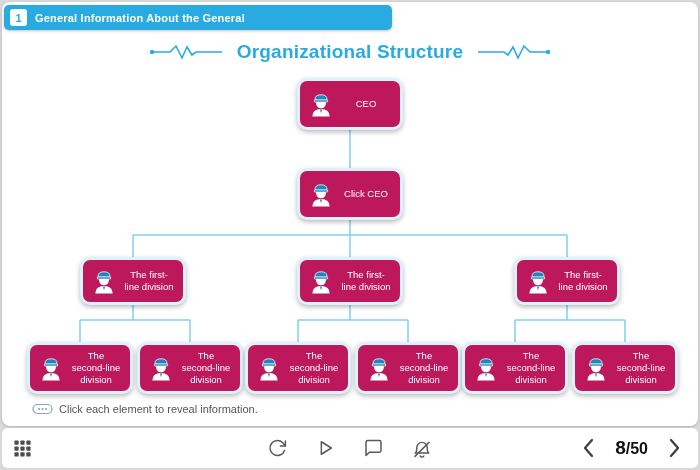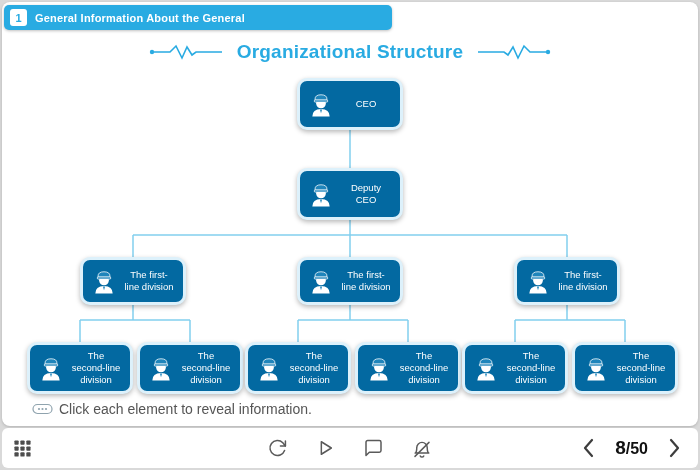--- a/index.html
+++ b/index.html
@@ -34,35 +34,35 @@
     display:flex;align-items:center;justify-content:center;gap:13px;
   }
   .slide-title{
     margin:0;color:#29ABE2;font-size:19px;font-weight:bold;letter-spacing:.2px;
   }
   .deco{flex:0 0 auto;}
   
   .connectors{position:absolute;left:0;top:0;width:696px;height:424px;pointer-events:none;}
   .node{
     position:absolute;box-sizing:border-box;
-    background:#0369a1;
+    background:#be185d;
     border:3px solid #DDF1FB;
     border-radius:10px;
     box-shadow:0 2px 5px rgba(0,0,0,.28);
     display:flex;align-items:center;gap:6px;padding:0 8px;
     cursor:pointer;
   }
   .node .nlabel{
     flex:1;color:#fff;font-size:9.5px;line-height:1.25;text-align:center;
   }
   .node .avatar{width:26px;height:26px;flex:0 0 auto;}
   
   .hint{
     position:absolute;left:30px;bottom:8px;height:18px;
-    display:flex;align-items:center;gap:6px;color:#555;font-size:14px;
+    display:flex;align-items:center;gap:6px;color:#555;font-size:11px;
   }
   
   .toolbar{
     position:absolute;left:2px;top:428px;width:696px;height:40px;
     background:#ffffff;border-radius:6px;
   }
   .toolbar button{
     background:none;border:none;padding:0;margin:0;cursor:pointer;
     display:flex;align-items:center;justify-content:center;
   }
@@ -127,21 +127,21 @@
     <svg class="avatar">
         <use href="#avatar"></use>
       </svg>
     <span class="nlabel">CEO</span>
   </div>
 
   <div class="node" style="left:295px;top:166px;width:106px;height:52px">
     <svg class="avatar">
         <use href="#avatar"></use>
       </svg>
-    <span class="nlabel">Deputy CEO</span>
+    <span class="nlabel">Click CEO</span>
   </div>
 
   <div class="node" style="left:78px;top:255px;width:106px;height:48px">
     <svg class="avatar">
         <use href="#avatar"></use>
       </svg>
     <span class="nlabel">The first-line division</span>
   </div>
   <div class="node" style="left:295px;top:255px;width:106px;height:48px">
     <svg class="avatar">

